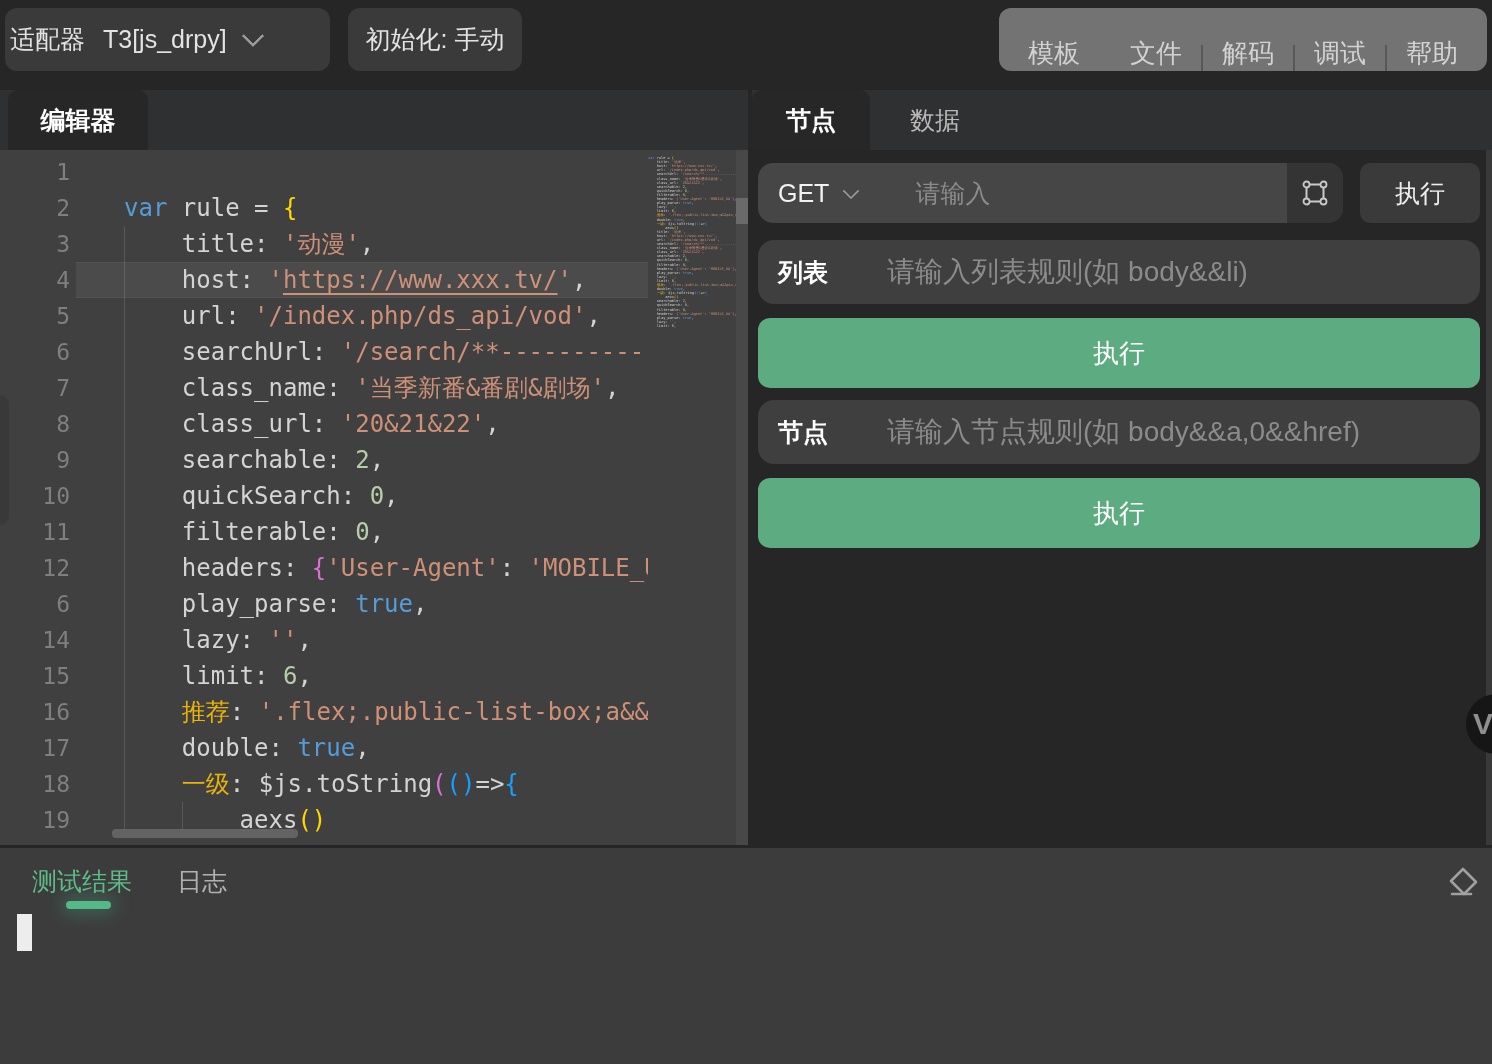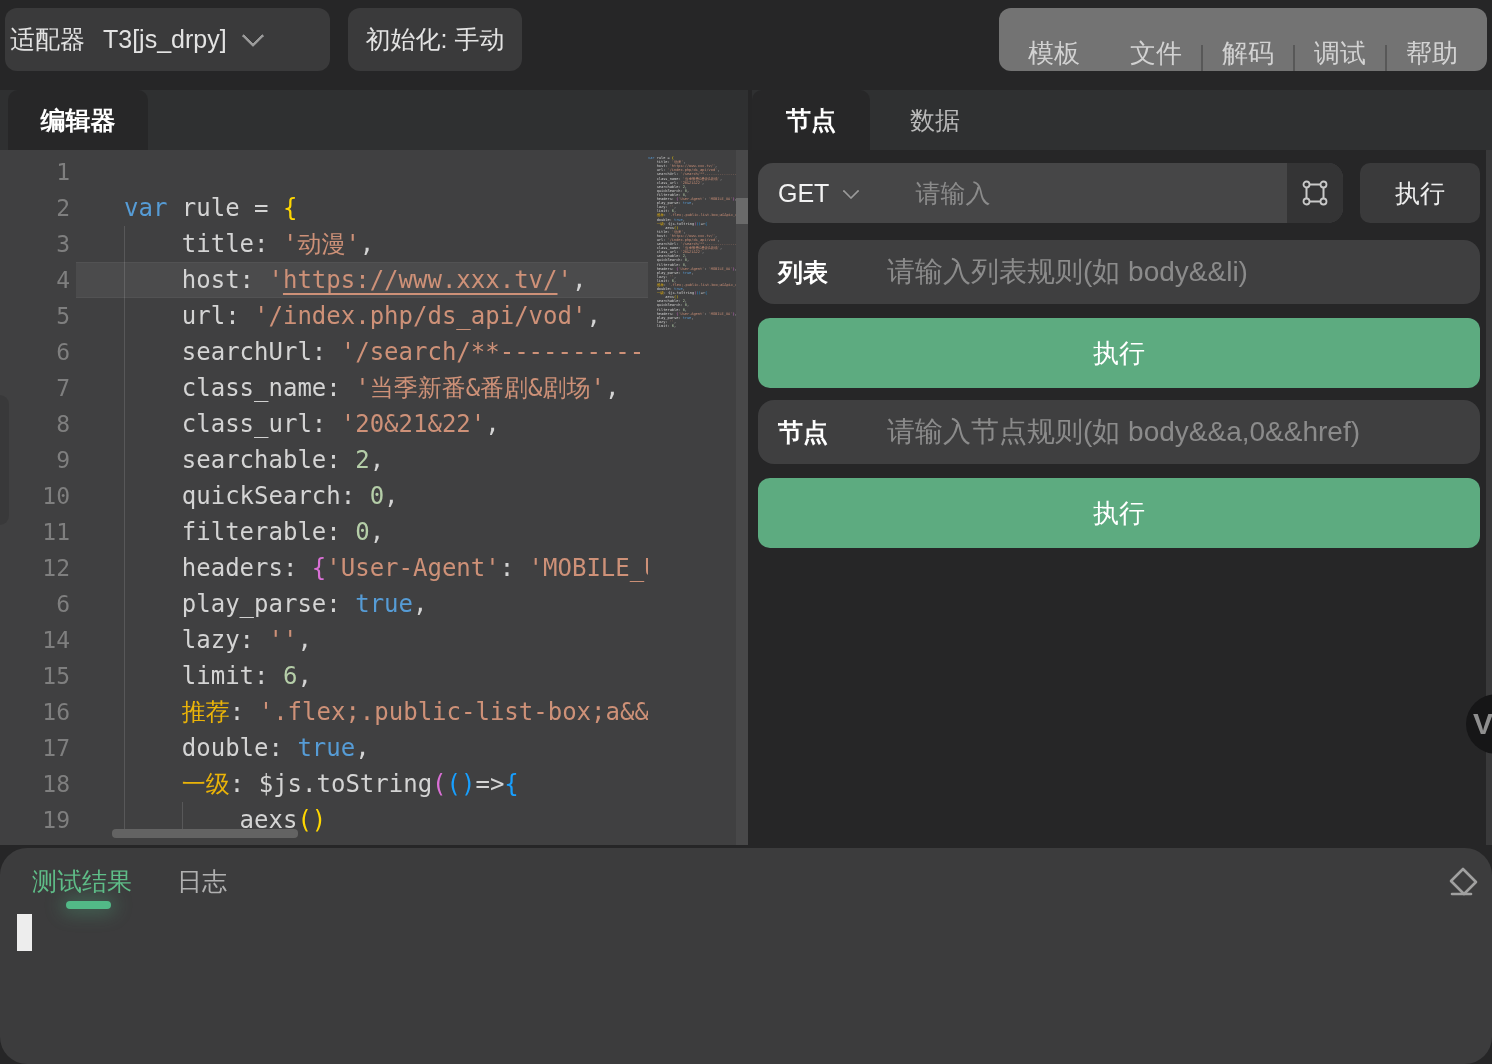--- a/index.html
+++ b/index.html
@@ -75,21 +75,21 @@
   .rule-label{font-size:25px;color:#ffffff;font-weight:bold;white-space:nowrap;}
   .rule-input{flex:1;background:transparent;border:none;outline:none;color:#dddddd;
               font-size:28px;margin-left:17px;font-family:"Liberation Sans",sans-serif;}
   input::placeholder{color:#8b8b8b;opacity:1;}
   #list-row{top:90px;} #node-row{top:250px;}
   .run-green{position:absolute;left:6px;width:722px;height:70px;background:#5dab80;border-radius:12px;
              display:flex;align-items:center;justify-content:center;font-size:26px;color:#ffffff;}
   #list-run{top:168px;} #node-run{top:328px;}
   .rstrip{position:absolute;left:734px;top:0;width:6px;height:695px;background:#39393a;}
   
-  .bottombar{position:absolute;left:0;top:848px;width:100%;height:216px;background:#3c3c3d;border-radius:27px;}
+  .bottombar{position:absolute;left:0;top:848px;width:100%;height:216px;background:#3c3c3d;}
   .btab{position:absolute;top:17px;font-size:25px;}
   #btab-result{left:32px;color:#5fbd88;}
   #btab-log{left:177px;color:#b0b0b0;}
   .bpill{position:absolute;left:66px;top:53px;width:45px;height:8px;background:#52b987;border-radius:4px;
          box-shadow:0 0 18px 5px rgba(82,185,135,0.30);}
   .caret{position:absolute;left:17px;top:66px;width:15px;height:37px;background:#ededed;}
   .eraser{position:absolute;right:13px;top:16px;width:34px;height:34px;}
   
   .vfab{position:absolute;left:1466px;top:694px;width:62px;height:60px;border-radius:50%;
         background:#161617;display:flex;align-items:center;padding-left:7px;box-sizing:border-box;

